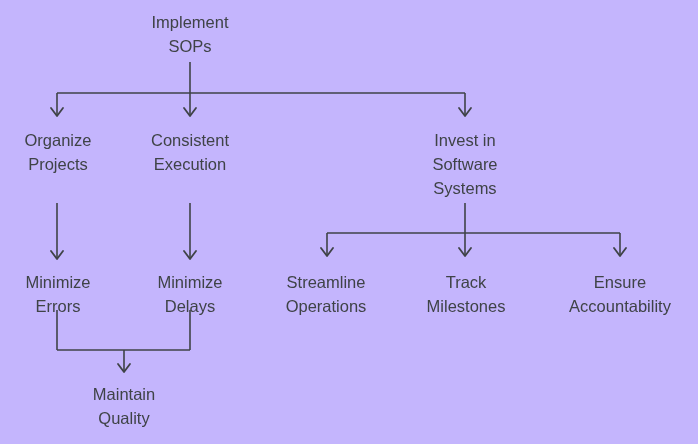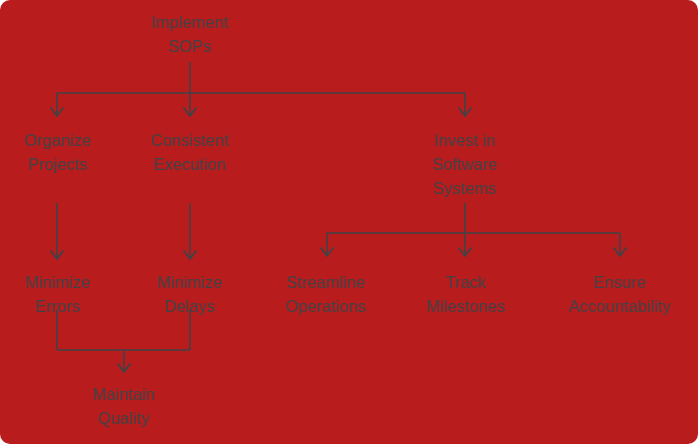--- a/index.html
+++ b/index.html
@@ -10,22 +10,21 @@
   body {
     width: 698px;
     height: 444px;
     font-family: "Liberation Sans", sans-serif;
     overflow: hidden;
   }
   #diagram-root {
     position: relative;
     width: 698px;
     height: 444px;
-    background: #b91c1c;
-    border-radius: 10px;
+    background: #c4b5fd;
   }
   svg.flow-svg {
     position: absolute;
     top: 0;
     left: 0;
     width: 698px;
     height: 444px;
     display: block;
   }
   .node-text {

